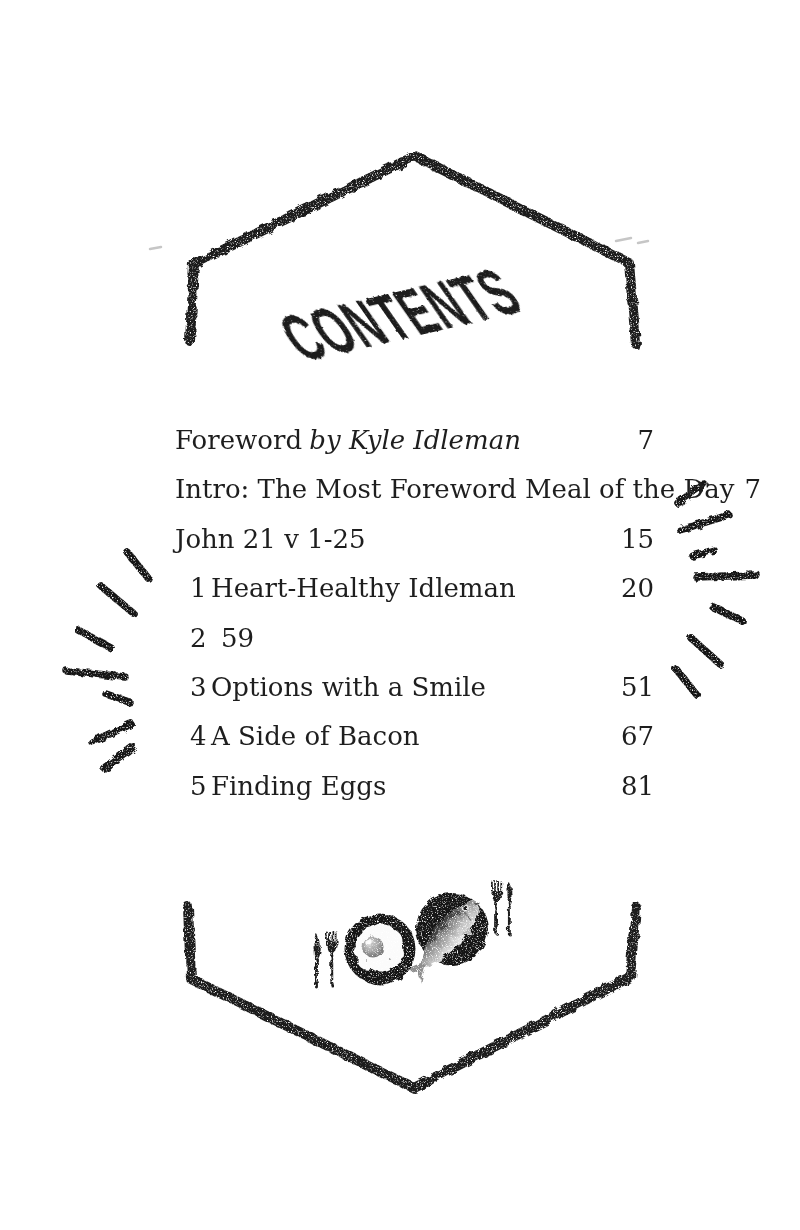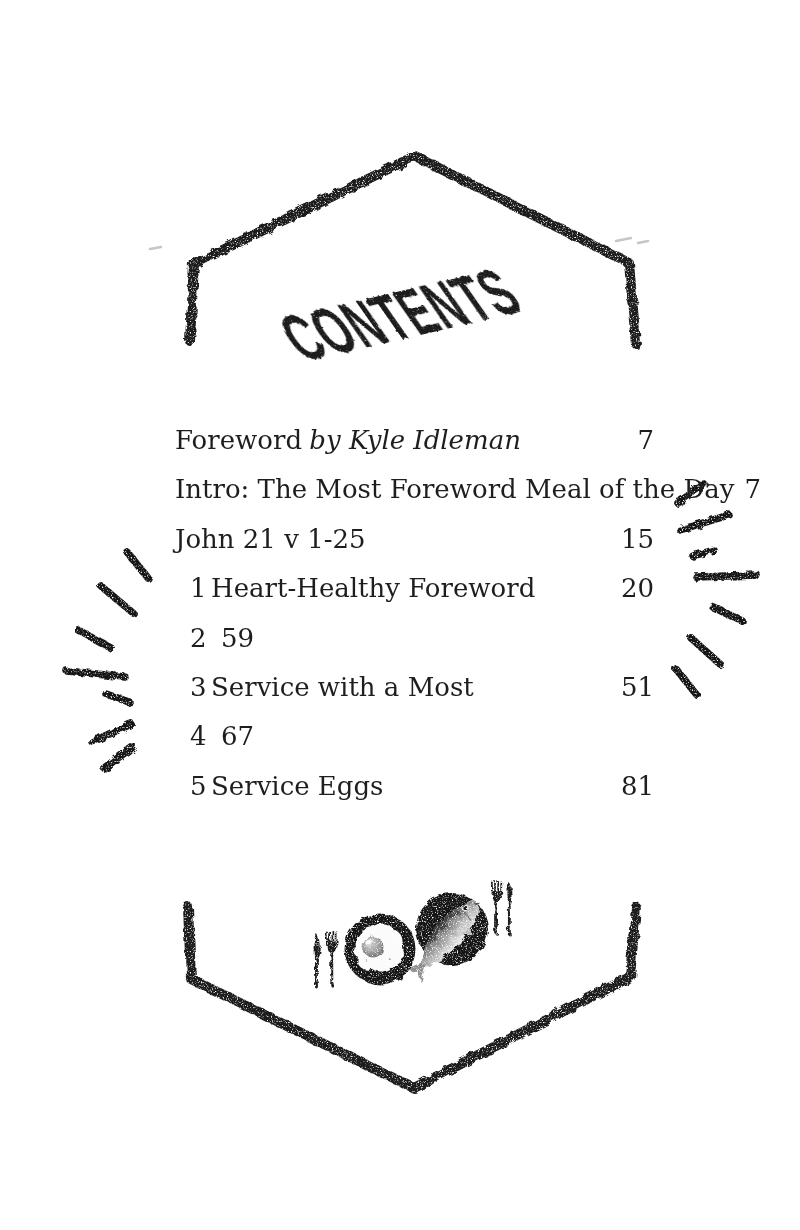--- a/index.html
+++ b/index.html
@@ -145,36 +145,37 @@
     <div class="row">
       <span class="title">Intro: The Most Foreword Meal of the Day</span>
       <span class="pg">7</span>
     </div>
     <div class="row">
       <span class="title">John 21 v 1-25</span>
       <span class="pg">15</span>
     </div>
     <div class="row">
       <span class="num">1</span>
-      <span class="title">Heart-Healthy Foreword</span>
+      <span class="title">Heart-Healthy Idleman</span>
       <span class="pg">20</span>
     </div>
     <div class="row">
       <span class="num">2</span>
       <span class="pg">59</span>
     </div>
     <div class="row">
       <span class="num">3</span>
-      <span class="title">Service with a Most</span>
+      <span class="title">Options with a Smile</span>
       <span class="pg">51</span>
     </div>
     <div class="row">
       <span class="num">4</span>
+      <span class="title">A Side of Bacon</span>
       <span class="pg">67</span>
     </div>
     <div class="row">
       <span class="num">5</span>
-      <span class="title">Service Eggs</span>
+      <span class="title">Finding Eggs</span>
       <span class="pg">81</span>
     </div>
   </div>
 
 </div>
 
 </body></html>

